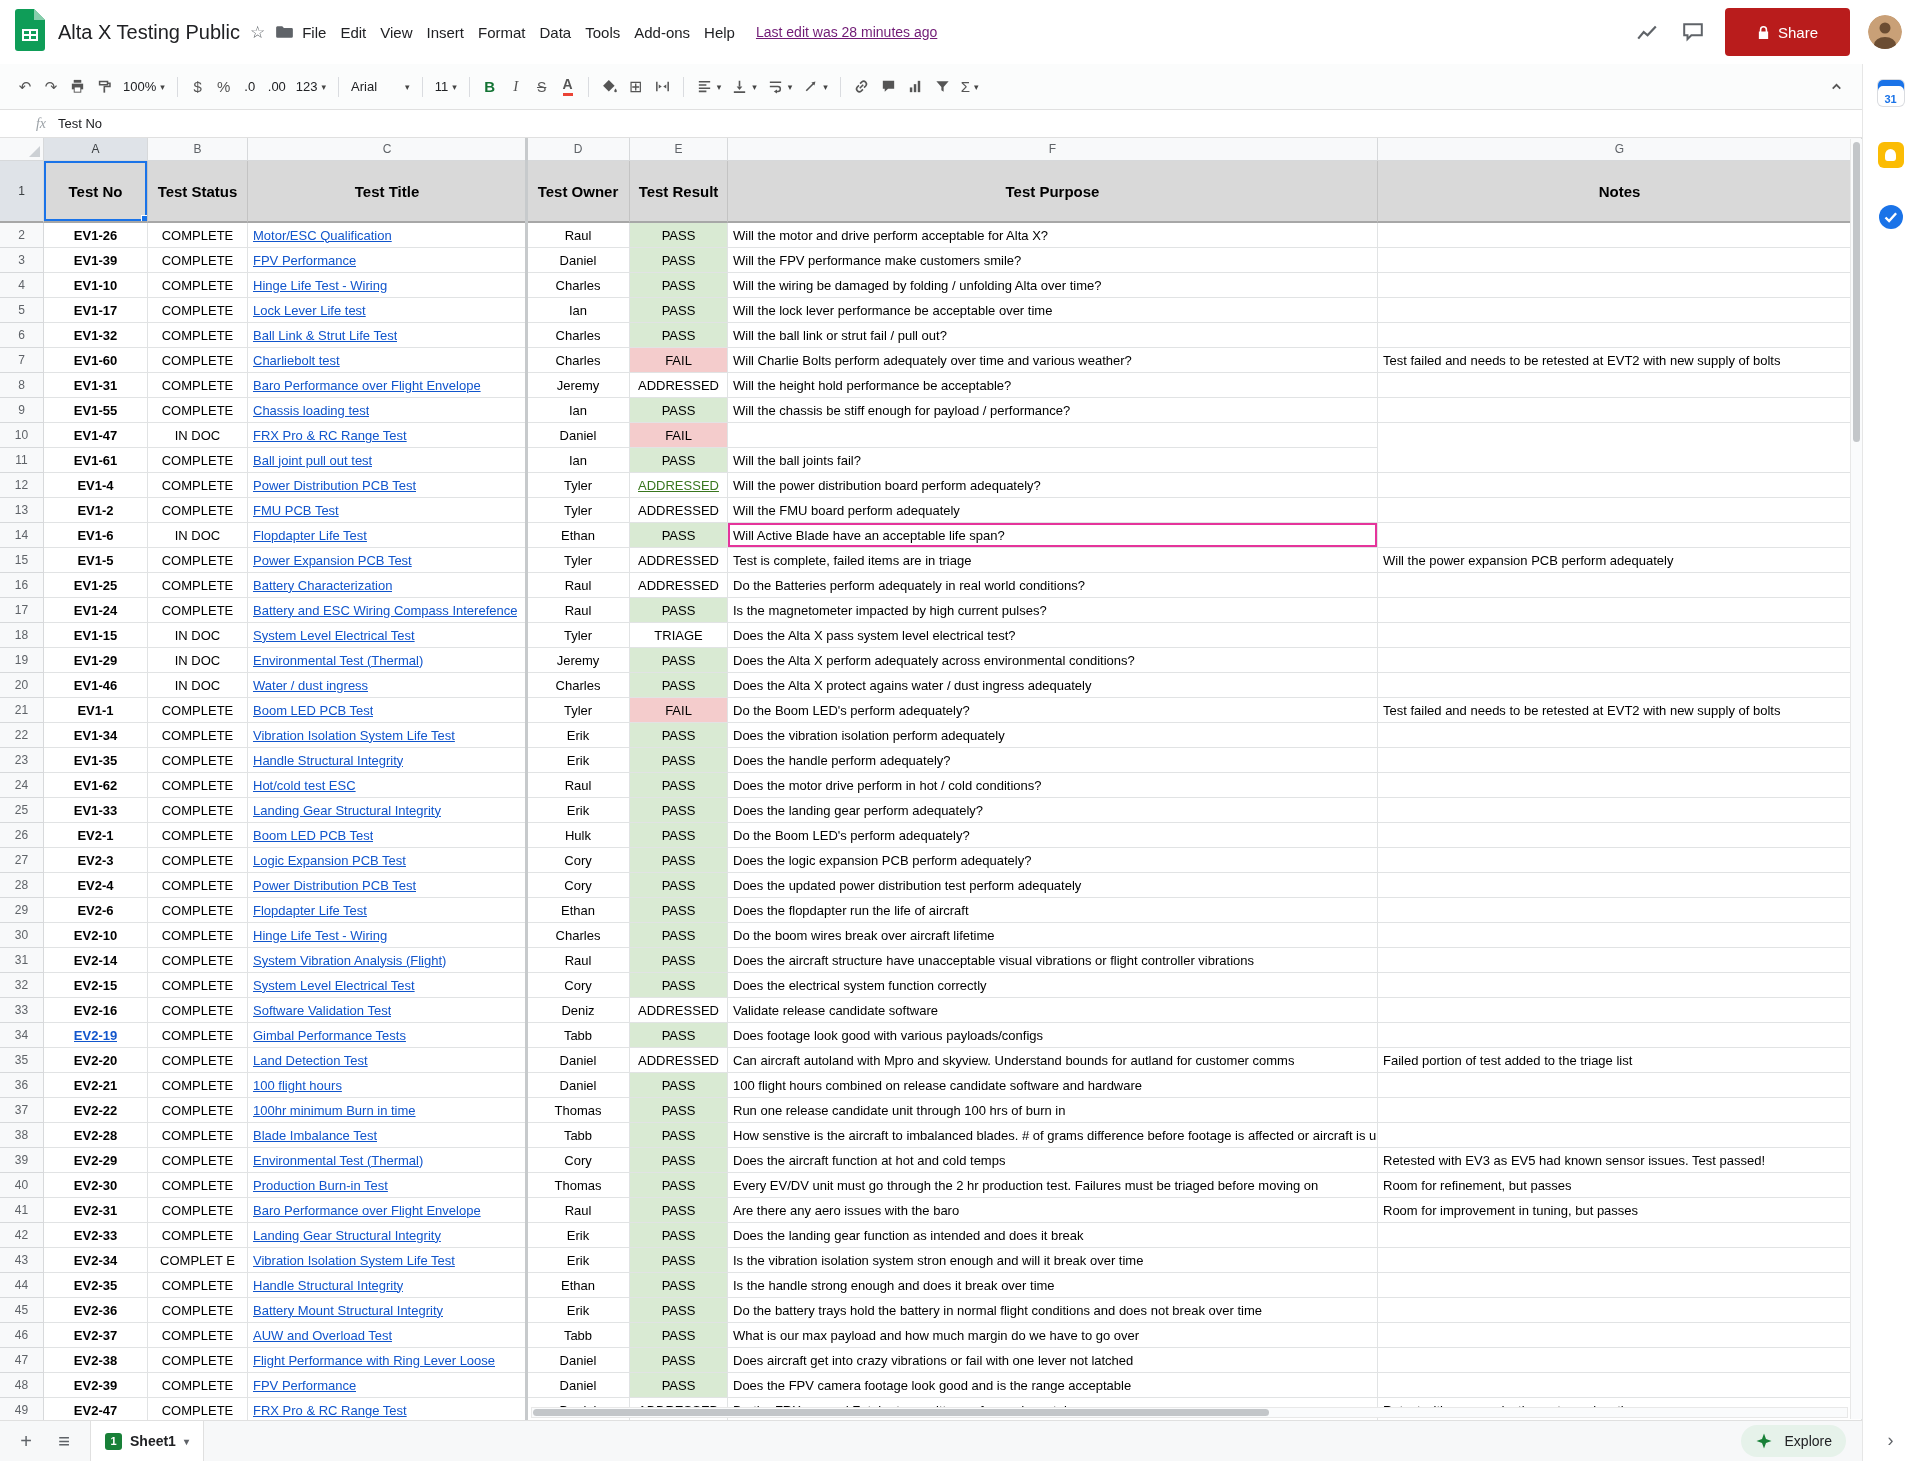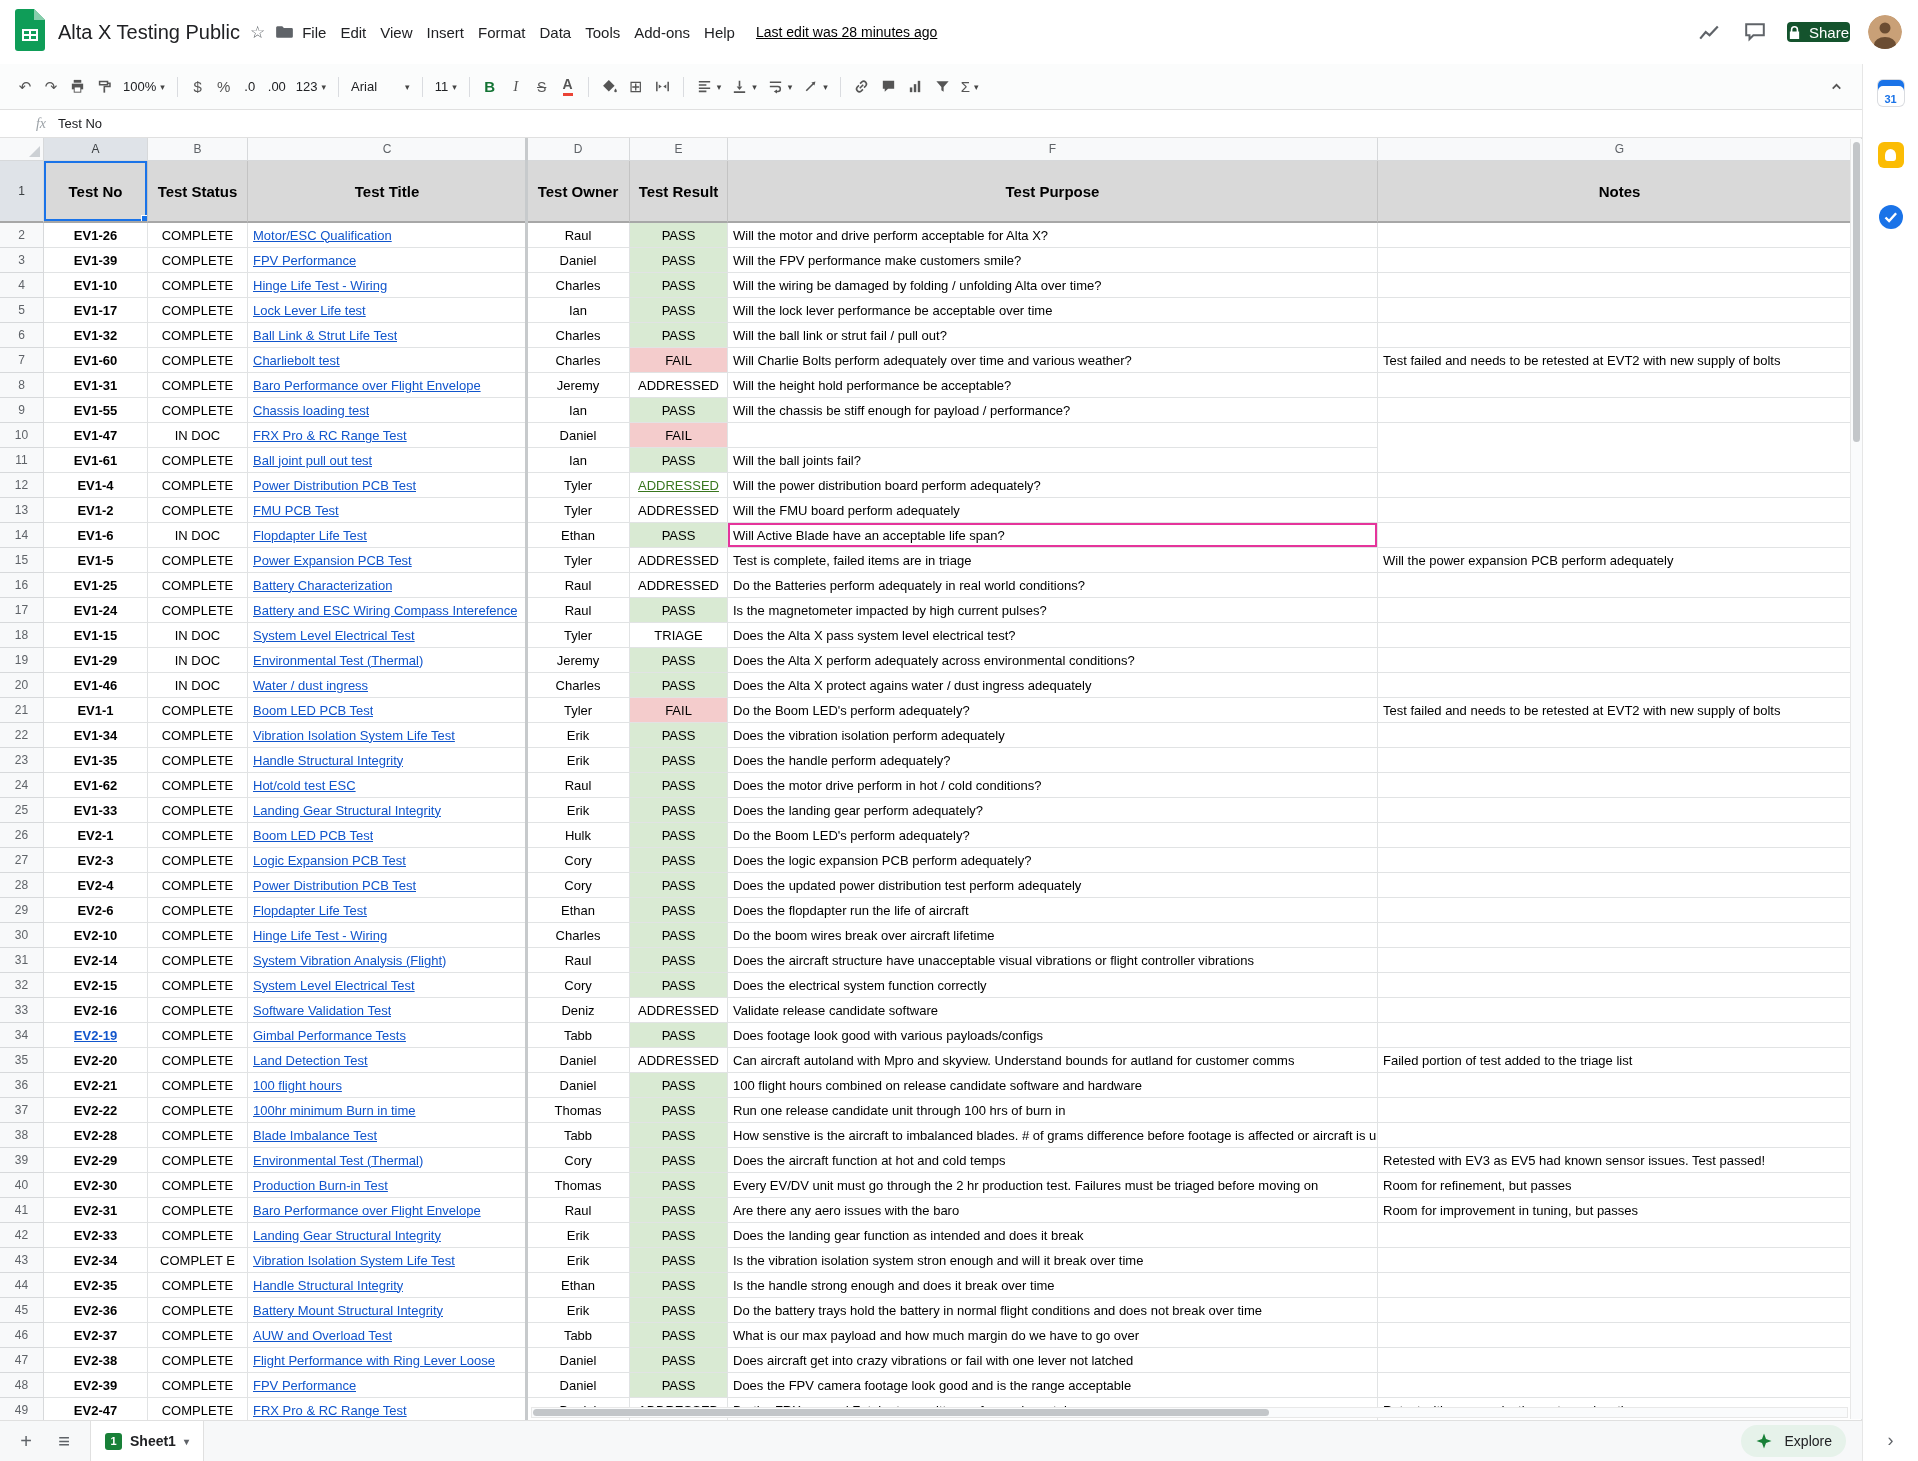--- a/index.html
+++ b/index.html
@@ -7,24 +7,24 @@
 body{font-family:"Liberation Sans",sans-serif;background:#fff;color:#202124;position:relative}
 
 
 .topbar{height:64px;display:flex;align-items:center;padding:0 16px 0 14px;gap:12px}
 .tblock{display:flex;flex-direction:row;justify-content:center;gap:1px}
 .trow{display:flex;align-items:center;gap:10px}
 .doctitle{font-size:20px;color:#202124}
 .ticon{color:#5f6368;font-size:17px;display:flex;align-items:center}
 .menurow{display:flex;align-items:center}
 .menu-item{font-size:15px;color:#202124;padding:1px 7px;border-radius:3px}
-.lastedit{font-size:14px;color:#000000;text-decoration:underline;margin-left:14px}
+.lastedit{font-size:14px;color:#701a75;text-decoration:underline;margin-left:14px}
 .topright{margin-left:auto;display:flex;align-items:center;gap:18px}
 .topicon{display:flex;align-items:center;justify-content:center;width:28px;height:28px}
-.sharebtn{display:flex;align-items:center;gap:8px;background:#14532d;color:#fff;font-size:15px;font-weight:500;height:20px;padding:0 1px;border-radius:4px;border:none}
+.sharebtn{display:flex;align-items:center;gap:8px;background:#b91c1c;color:#fff;font-size:15px;font-weight:500;height:48px;padding:0 32px;border-radius:4px;border:none}
 .avatar{width:34px;height:34px;border-radius:50%;overflow:hidden}
 
 
 .main{position:absolute;top:64px;left:0;width:1862px;height:1397px;display:flex;flex-direction:column}
 .toolbar{height:46px;background:#fbfcfc;border-bottom:1px solid #e0e0e0;display:flex;align-items:center;padding:0 12px;color:#444;flex:0 0 auto}
 .tb{height:30px;min-width:26px;padding:0 5px;display:flex;align-items:center;justify-content:center;border-radius:3px;font-size:13px;gap:4px}
 .tb .gl{font-size:15px;line-height:1;color:#555}
 .tbdiv{width:1px;height:20px;background:#dadce0;margin:0 7px;flex:0 0 auto}
 .caret{font-size:9px;color:#444}
 .bold-gl{color:#137333;font-weight:700;font-size:15px}

